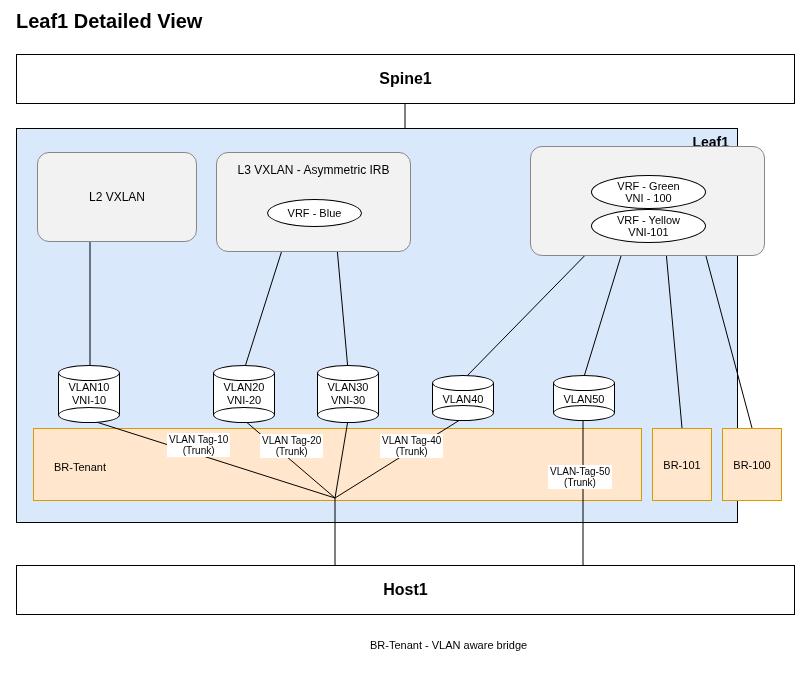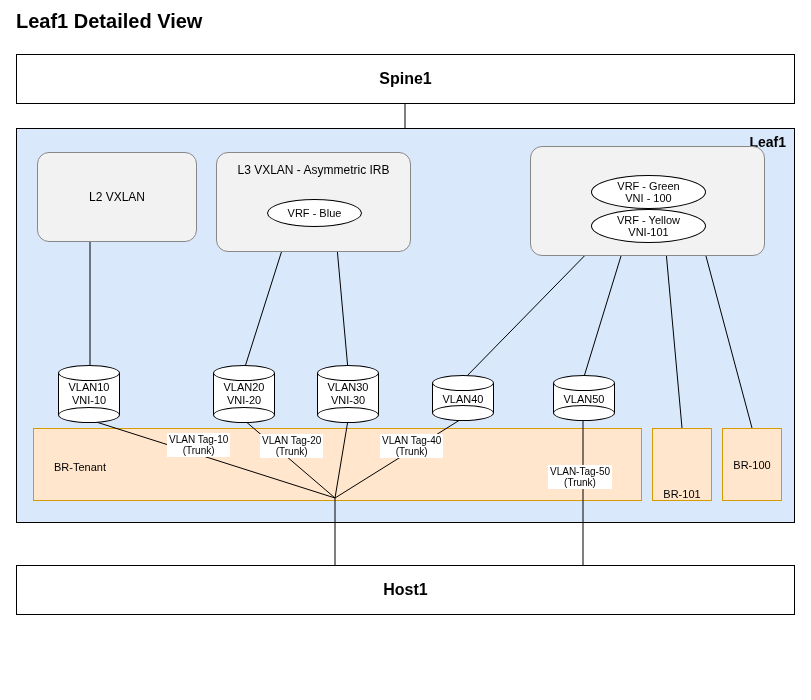--- a/index.html
+++ b/index.html
@@ -140,21 +140,21 @@
 <div class="title">Leaf1 Detailed View</div>
 
 <div class="box" style="left:16px; top:54px; width:779px; height:50px; display:flex; align-items:center; justify-content:center;">
   <div class="center-label">Spine1</div>
 </div>
 
 <svg class="lines" width="811" height="700">
   <line x1="405" y1="104" x2="405" y2="128" stroke="#000" stroke-width="1"></line>
 </svg>
 
-<div class="leaf-container" style="left:16px; top:128px; width:779px; height:395px;">
+<div class="leaf-container" style="left:16px; top:128px; width:722px; height:395px;">
   <div class="leaf-label" style="right:8px; top:5px;">Leaf1</div>
 </div>
 
 <div class="inner-box z5" style="left:37px; top:152px; width:160px; height:90px; display:flex; align-items:center; justify-content:center;text-align:right;">
   <span>L2 VXLAN</span>
 </div>
 
 <div class="inner-box z5" style="left:216px; top:152px; width:195px; height:100px;">
   <div style="padding-top:10px;">L3 VXLAN - Asymmetric IRB</div>
   <div class="vrf-ellipse" style="left:50px; top:46px; width:95px; height:28px;">
@@ -203,21 +203,21 @@
 <div class="cylinder z6" style="left:553px; top:375px; height:46px;">
   <div class="top-ellipse"></div>
     <div class="body"></div>
     <div class="bottom-ellipse"></div>
   <div class="label" style="top:18px;">VLAN50</div>
 </div>
 
 <div class="bridge-box z3" style="left:33px; top:428px; width:609px; height:73px;">
   <div class="small-label" style="left:20px; top:32px;">BR-Tenant</div>
 </div>
-<div class="bridge-box z3" style="left:652px; top:428px; width:60px; height:73px; display:flex; align-items:flex-end; justify-content:center; font-size:11px;">
+<div class="bridge-box z3" style="left:652px; top:428px; width:60px; height:73px; display:flex; align-items:center; justify-content:center; font-size:11px;">
   <span>BR-101</span>
 </div>
 <div class="bridge-box z3" style="left:722px; top:428px; width:60px; height:73px; display:flex; align-items:center; justify-content:center; font-size:11px;">
   <span>BR-100</span>
 </div>
 
 <div class="tag-label" style="left:167px; top:433px; white-space:pre-line;">VLAN Tag-10
 (Trunk)</div>
 <div class="tag-label" style="left:260px; top:434px; white-space:pre-line;">VLAN Tag-20
 (Trunk)</div>
@@ -248,13 +248,14 @@
 
   <line x1="583" y1="418" x2="583" y2="565" stroke="#000"></line>
 
 </svg>
 
 <div class="box" style="left:16px; top:565px; width:779px; height:50px; display:flex; align-items:center; justify-content:center;">
   <div class="center-label">Host1</div>
 </div>
 
 <div class="footnote" style="left:370px; top:638px;">
+  <div>BR-Tenant - VLAN aware bridge</div>
 </div>
 
 </body></html>

